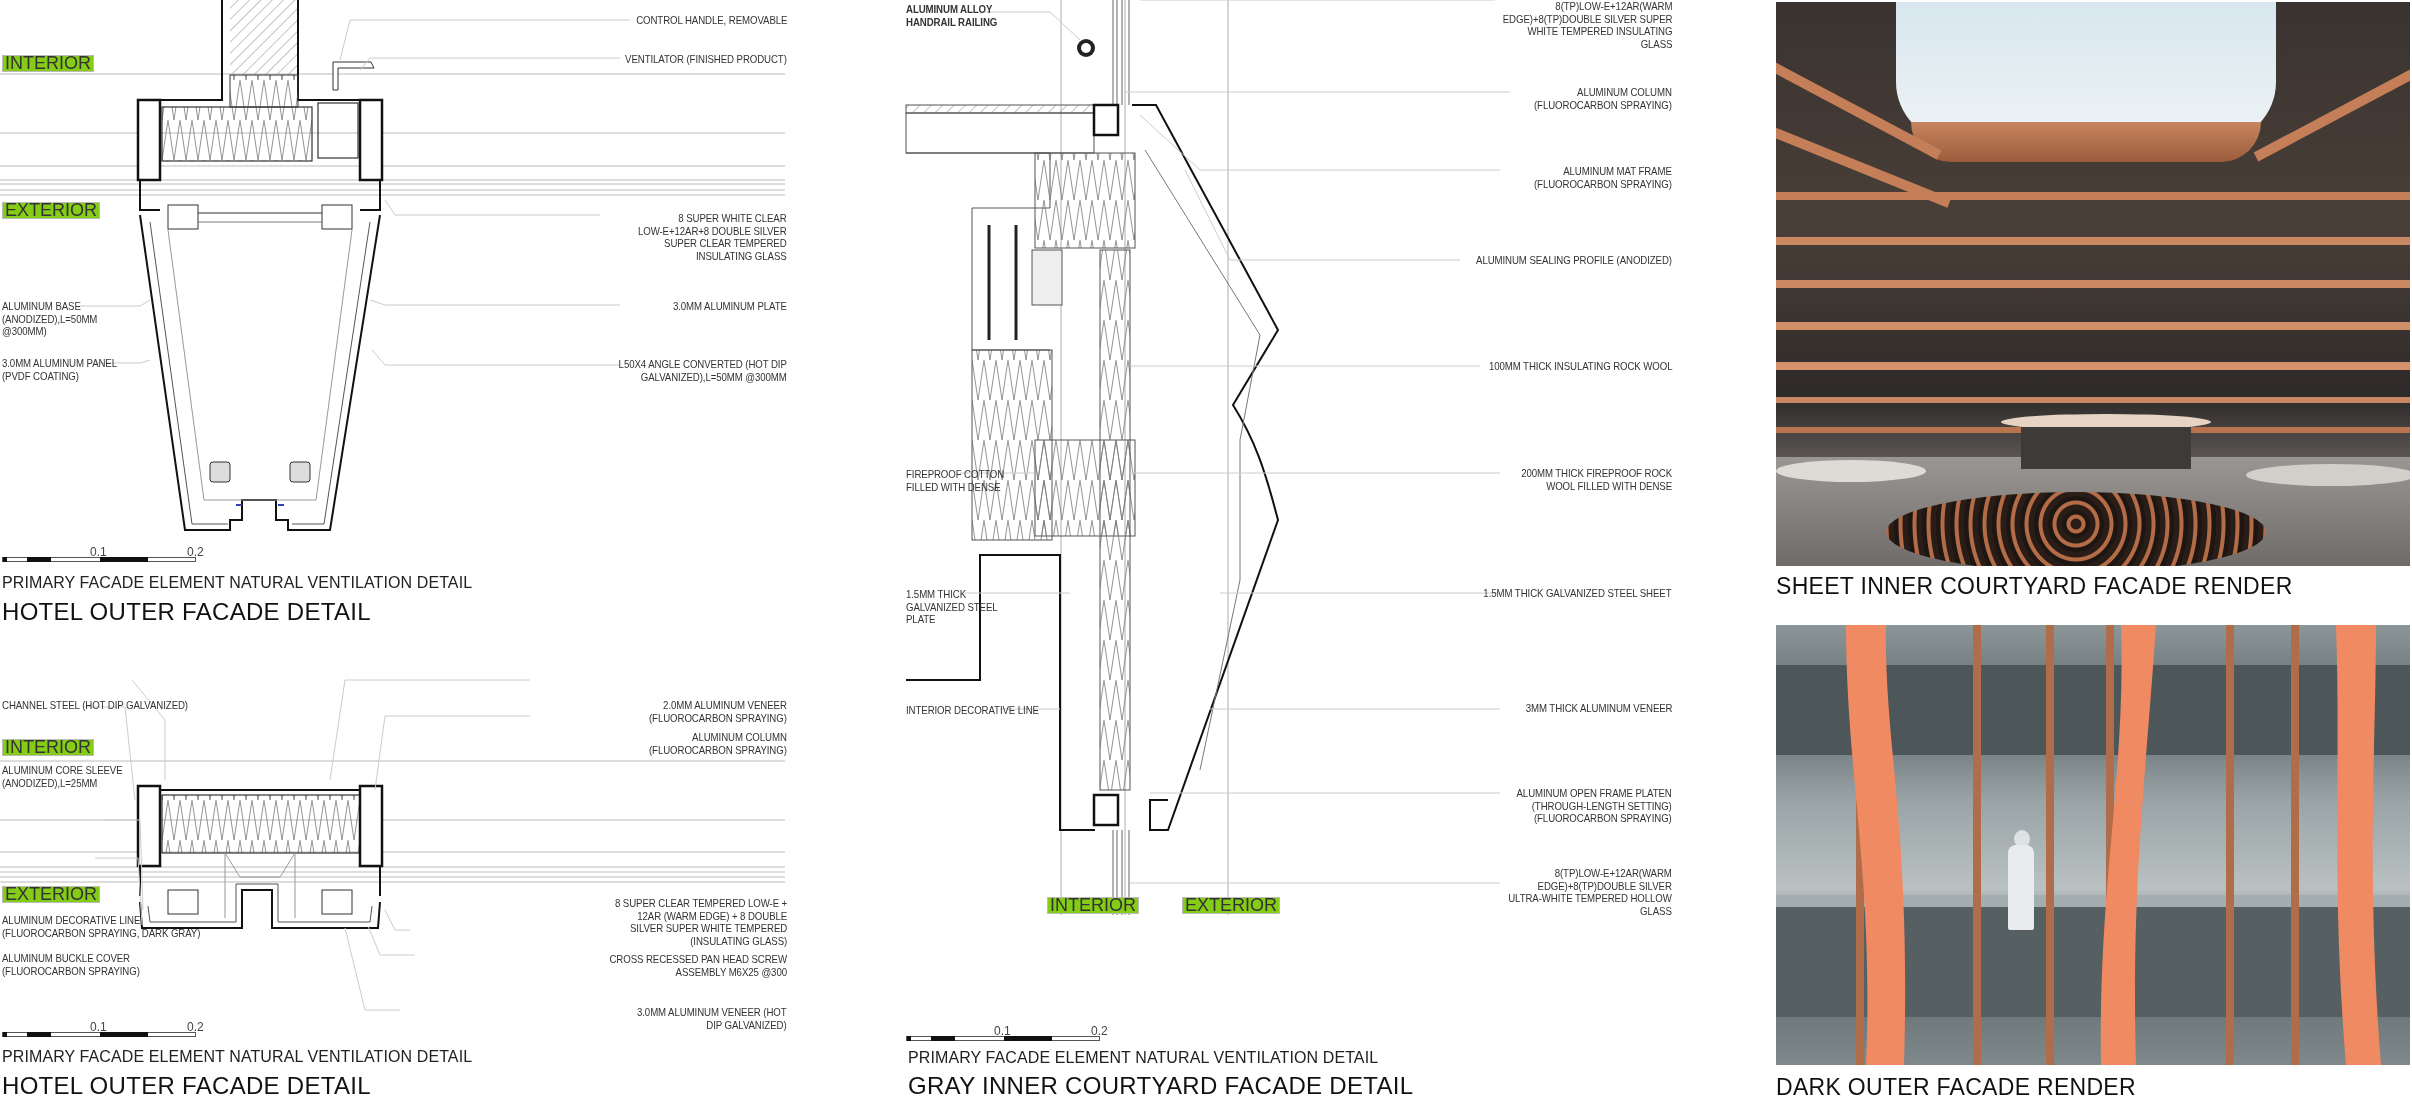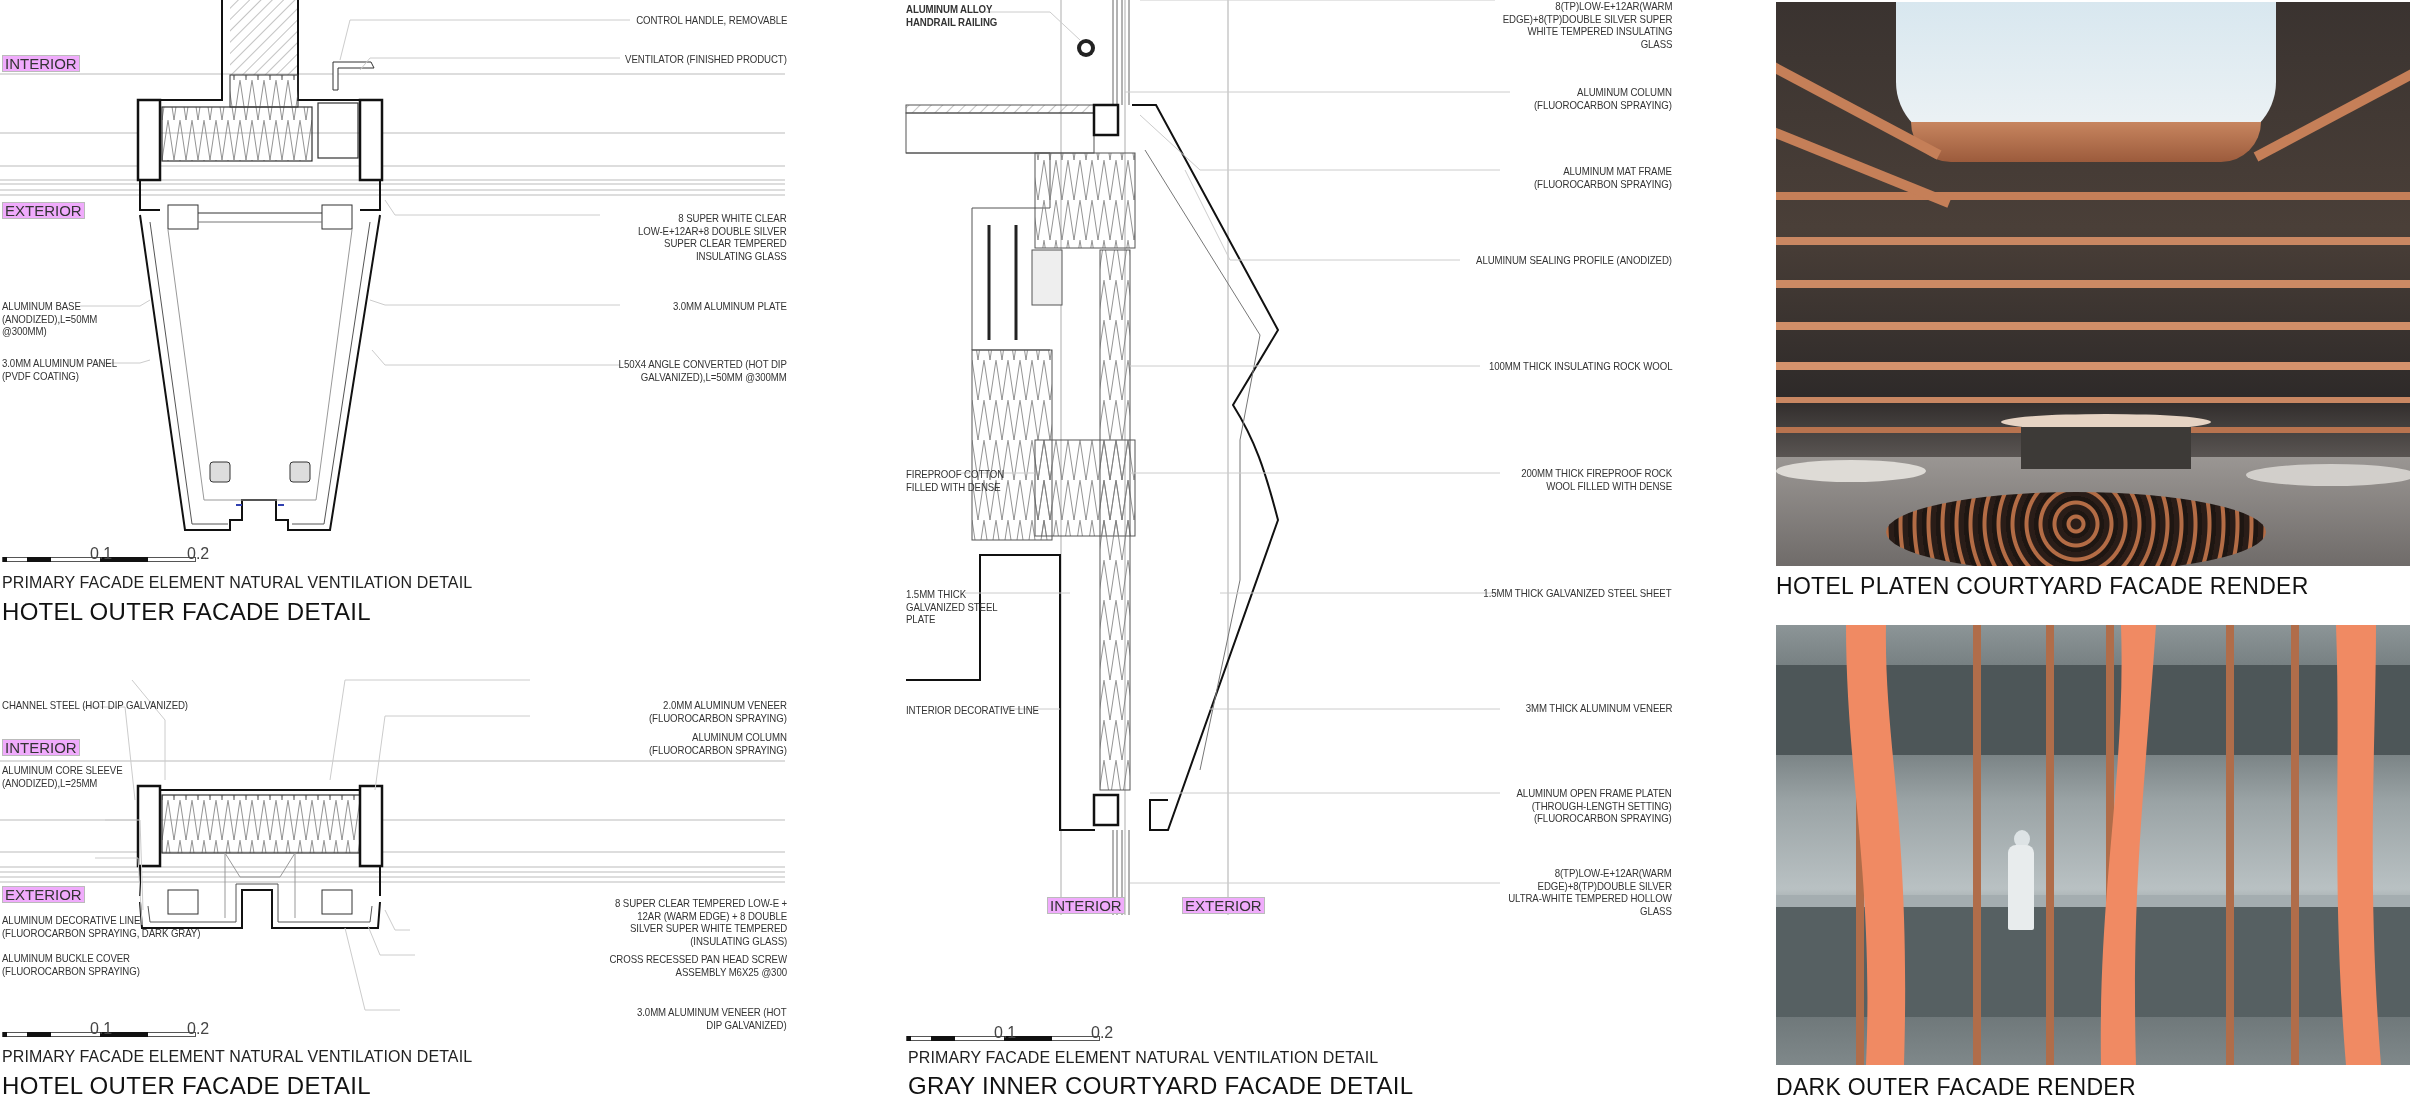--- a/index.html
+++ b/index.html
@@ -1,27 +1,27 @@
 <!DOCTYPE html>
 <html><head>
 <meta charset="utf-8">
 <style>
   html,body{margin:0;padding:0;background:#fff;}
   body{width:2412px;height:1100px;position:relative;overflow:hidden;font-family:"Liberation Sans",sans-serif;color:#222;}
   .abs{position:absolute;}
   .lbl{position:absolute;font-family:"Liberation Sans",sans-serif;font-size:10.5px;line-height:12.5px;color:#333;text-transform:uppercase;white-space:pre-line;letter-spacing:-0.1px;transform:scaleX(0.92);}
   .lbl.l{transform-origin:left top;text-align:left;}
   .lbl.r{transform-origin:right top;text-align:right;}
-  .zone{position:absolute;font-size:15px;line-height:15px;color:#333;border:1px solid #bbb;background:#f0abfc;padding:0 2px;}
+  .zone{position:absolute;font-size:18px;line-height:15px;color:#333;border:1px solid #bbb;background:#84cc16;padding:0 2px;}
   .sub{position:absolute;font-size:16px;color:#222;letter-spacing:0.1px;}
   .title{position:absolute;font-size:24px;color:#111;letter-spacing:0.3px;}
   .scale{position:absolute;height:20px;}
   .scale .bar{position:absolute;top:12px;height:5px;left:0;border:1px solid #555;background:#fff;box-sizing:border-box;}
   .scale .seg{position:absolute;top:12px;height:5px;background:#111;}
-  .scale .tk{position:absolute;top:0;font-size:16px;color:#444;}
+  .scale .tk{position:absolute;top:0;font-size:12px;color:#444;}
   svg{position:absolute;overflow:visible;}
   .render{position:absolute;overflow:hidden;}
   .rtitle{position:absolute;font-size:23px;color:#111;letter-spacing:0.3px;}
 </style>
 </head>
 <body>
 
 <div>
   <svg width="800" height="540" style="left:0;top:0;">
 
@@ -309,21 +309,21 @@
 
   <div class="abs" style="left:0;top:455px;width:634px;height:110px;background:linear-gradient(180deg,#9a9693,#6f6b69);"></div>
 
   <div class="abs" style="left:110px;top:490px;width:380px;height:80px;border-radius:50%;background:repeating-radial-gradient(circle at 50% 40%,#2a1d18 0 5px,#b36c45 6px 9px,#1e1612 10px 14px);"></div>
   <div class="abs" style="left:0;top:458px;width:150px;height:22px;border-radius:50%;background:#dedbd6;"></div>
   <div class="abs" style="left:470px;top:462px;width:170px;height:22px;border-radius:50%;background:#d2cfcb;"></div>
 
   <div class="abs" style="left:225px;top:412px;width:210px;height:16px;border-radius:50%;background:#e6d3c3;"></div>
   <div class="abs" style="left:245px;top:425px;width:170px;height:42px;background:#3d3a37;"></div>
 </div>
-<div class="rtitle" style="left:1776px;top:573px;">HOTEL PLATEN COURTYARD FACADE RENDER</div>
+<div class="rtitle" style="left:1776px;top:573px;">SHEET INNER COURTYARD FACADE RENDER</div>
 
 <div class="render" style="left:1776px;top:625px;width:634px;height:440px;background:linear-gradient(180deg,#8c9597 0%,#5f686a 20%,#9aa3a5 40%,#b9c1c3 60%,#5b6466 75%,#7f888a 100%);">
   <div class="abs" style="left:0;top:40px;width:634px;height:90px;background:#4d5658;"></div>
   <div class="abs" style="left:0;top:270px;width:634px;height:12px;background:#a4adb0;"></div>
   <div class="abs" style="left:0;top:282px;width:634px;height:110px;background:#566062;"></div>
   <div class="abs" style="left:80px;top:0;width:8px;height:440px;background:#b06d4a;"></div>
   <div class="abs" style="left:197px;top:0;width:8px;height:440px;background:#b06d4a;"></div>
   <div class="abs" style="left:270px;top:0;width:8px;height:440px;background:#b06d4a;"></div>
   <div class="abs" style="left:330px;top:0;width:8px;height:440px;background:#b06d4a;"></div>
   <div class="abs" style="left:450px;top:0;width:8px;height:440px;background:#b06d4a;"></div>

